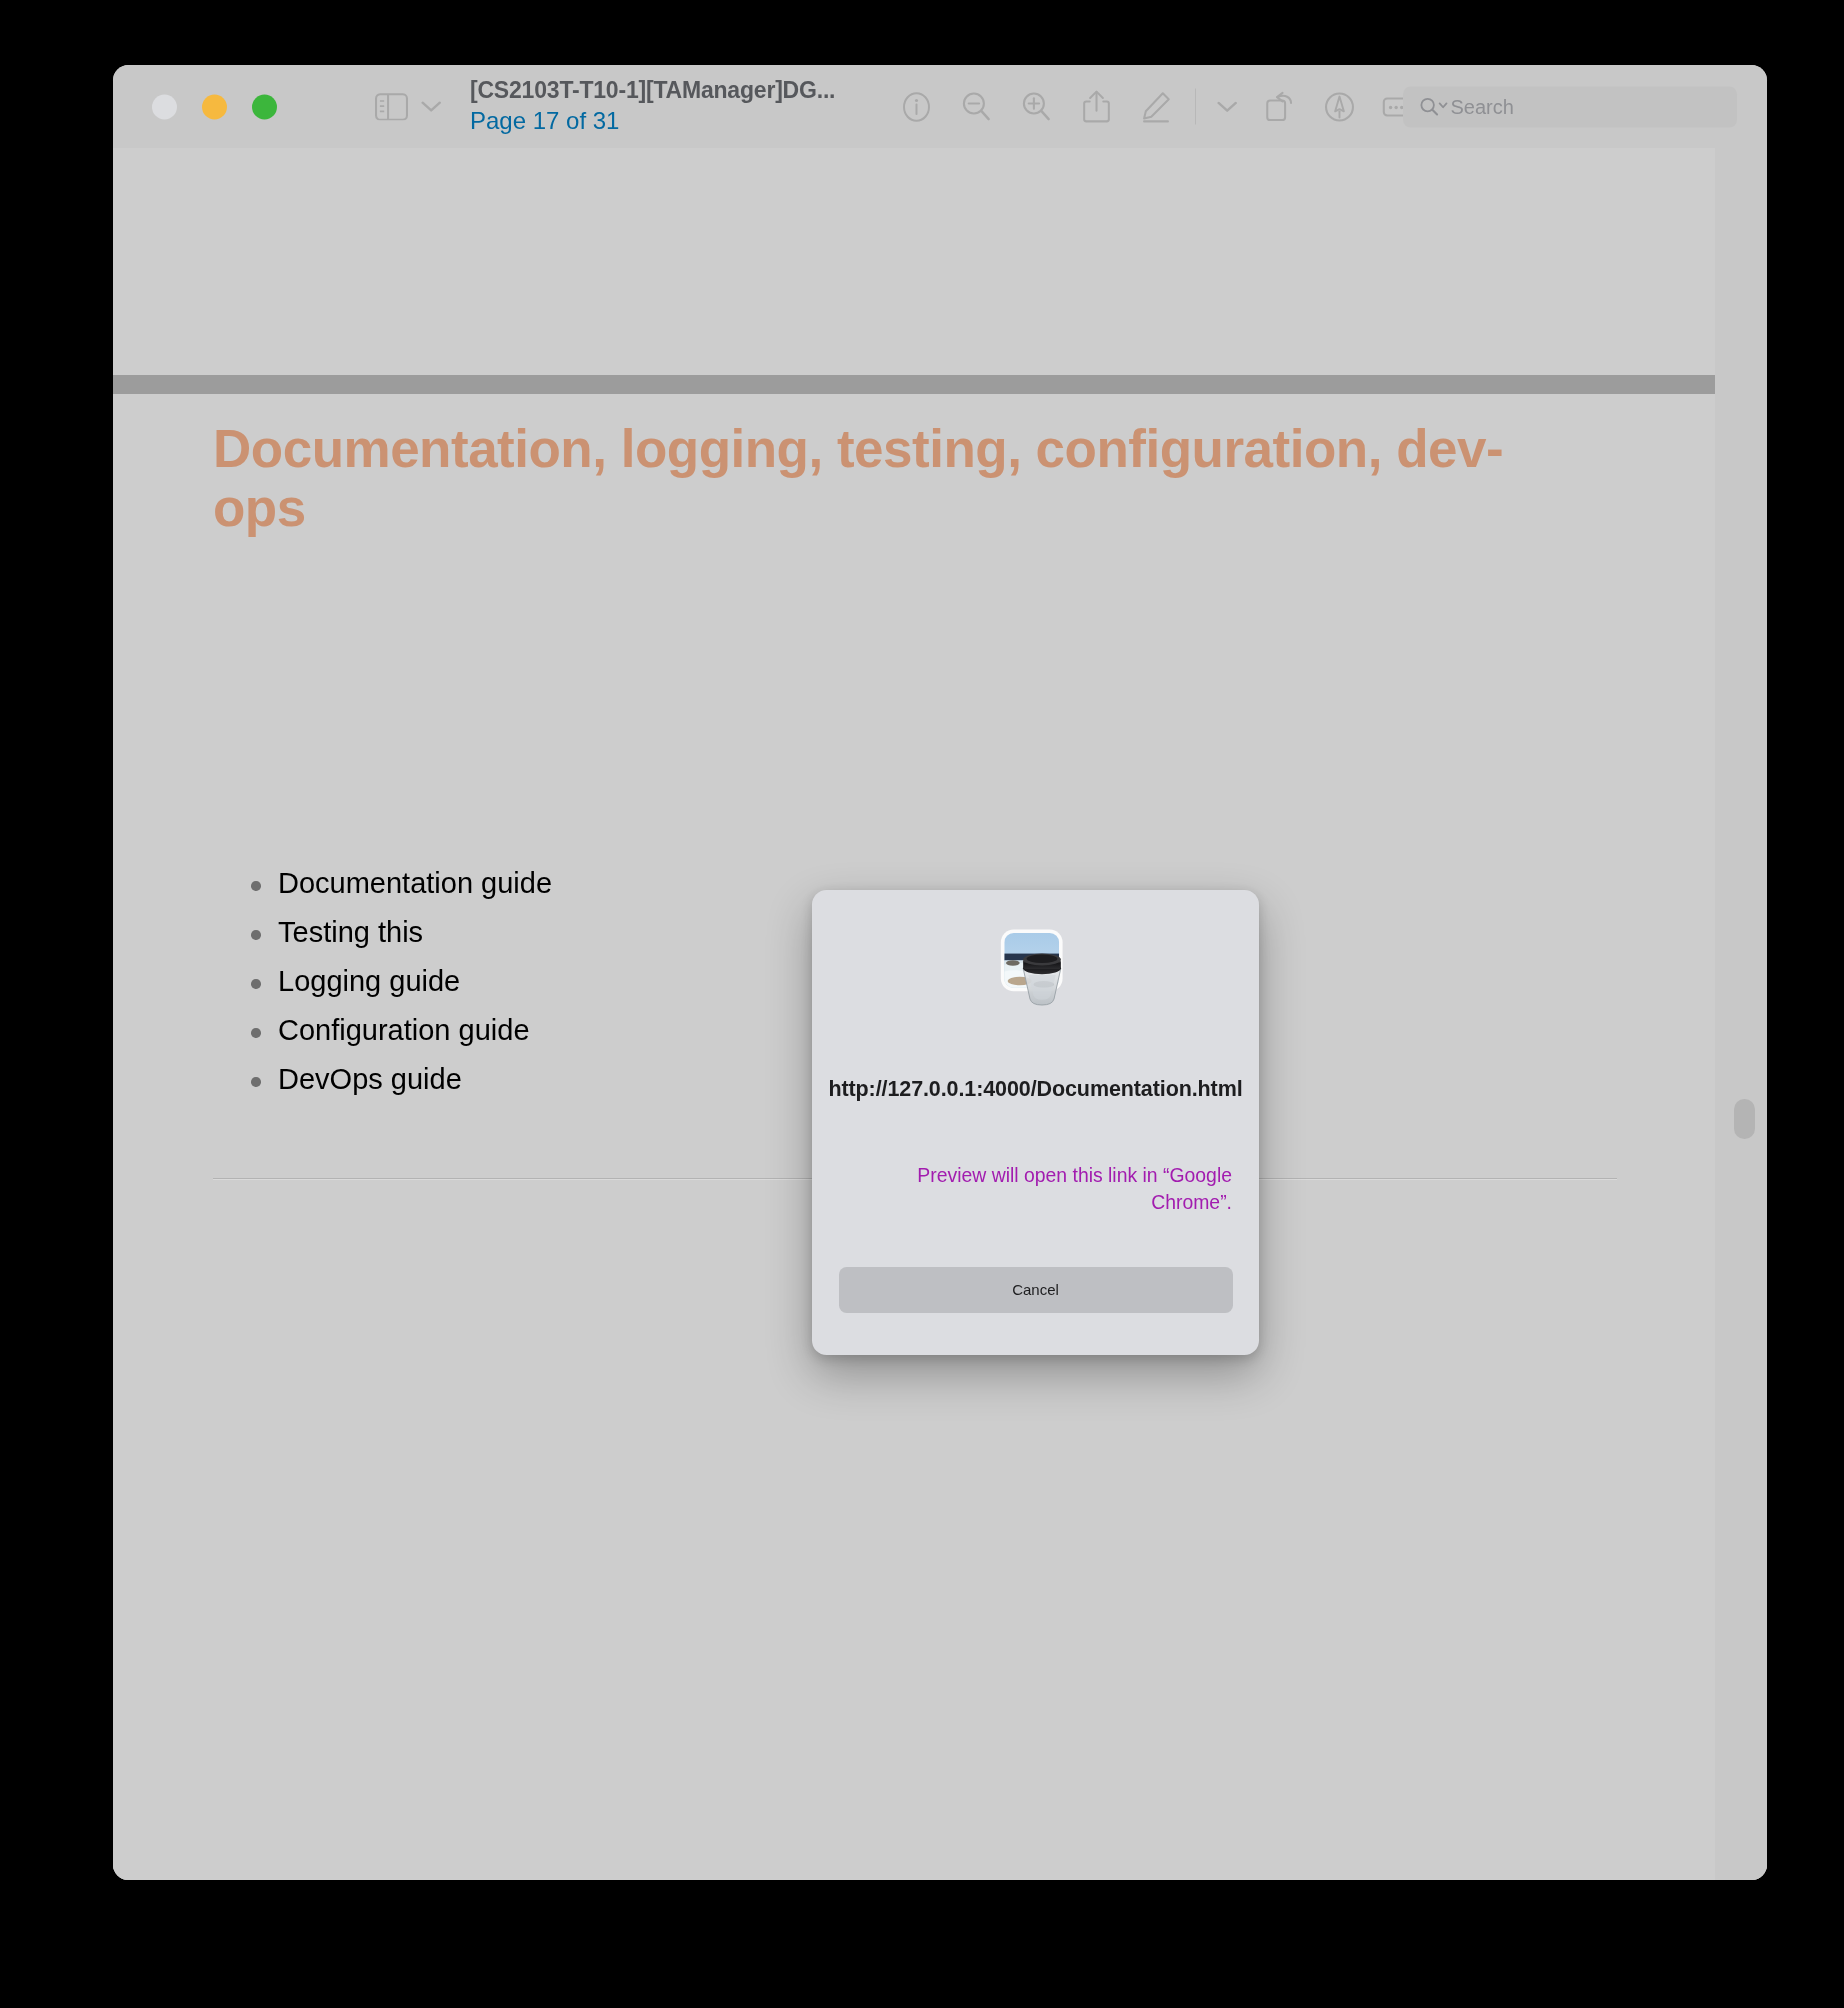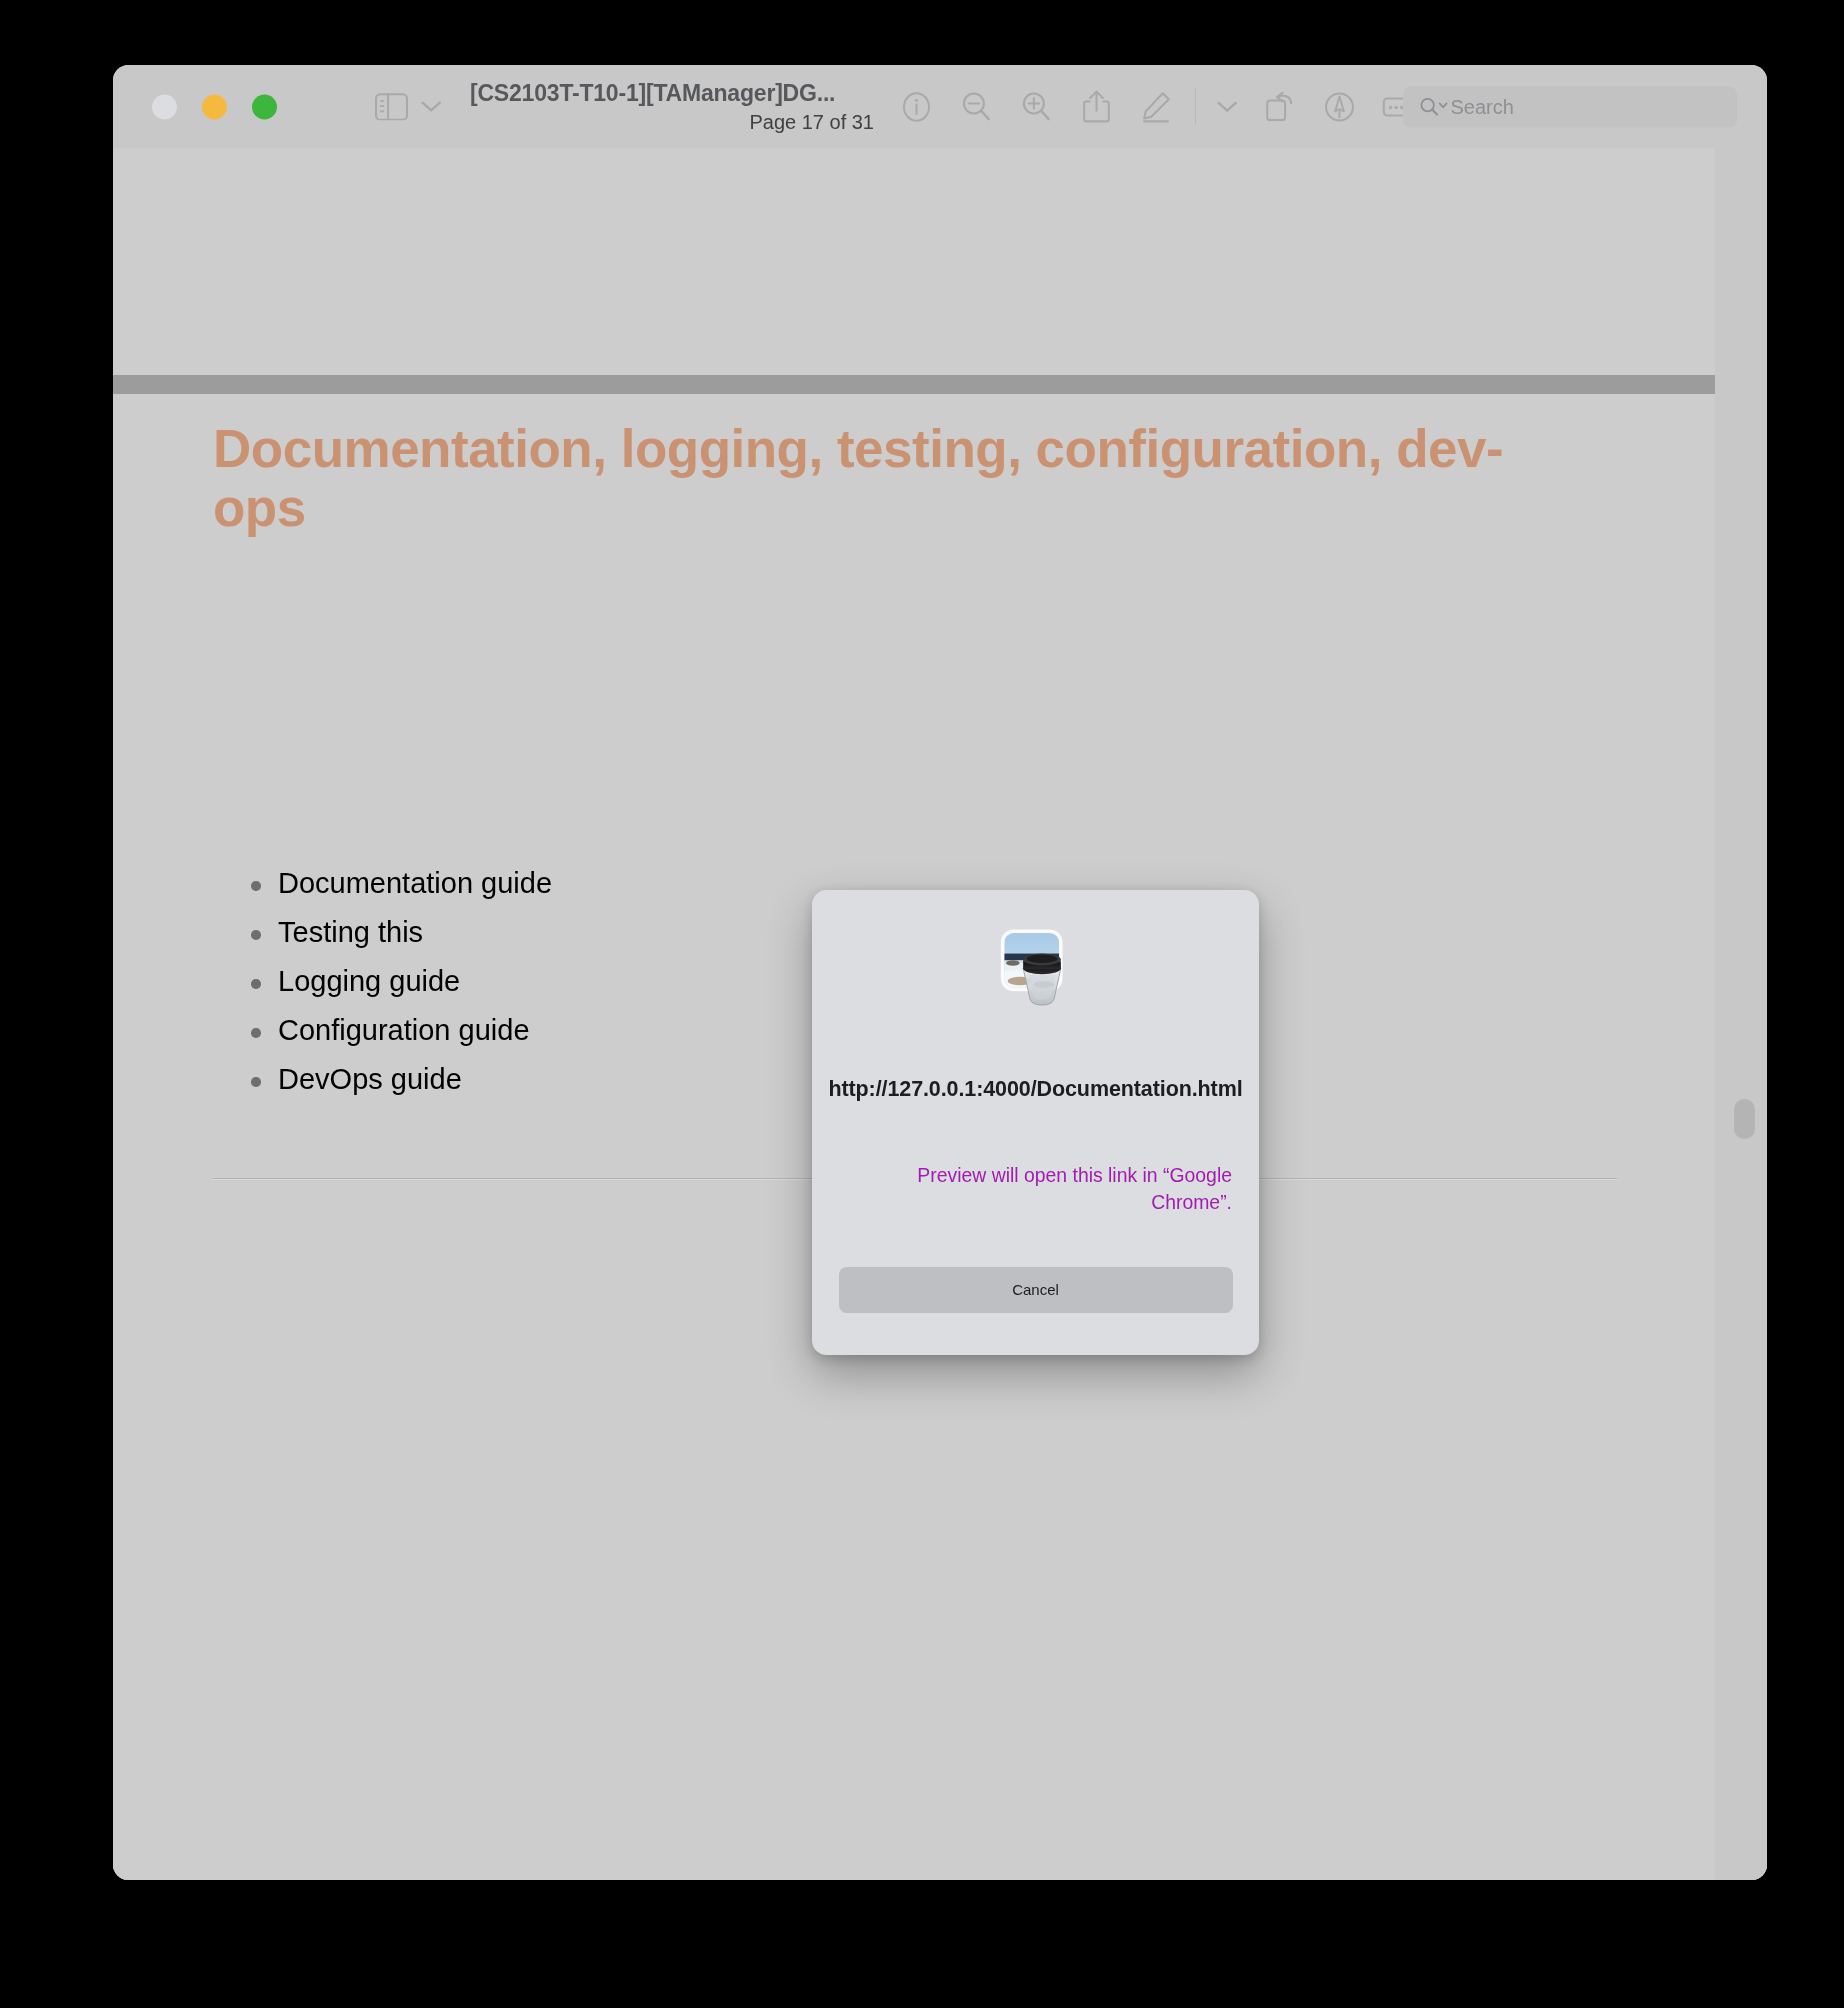--- a/index.html
+++ b/index.html
@@ -82,25 +82,24 @@
   .doc-title {
     font-size: 23px;
     font-weight: bold;
     color: #56585c;
     letter-spacing: -0.2px;
     white-space: nowrap;
     overflow: hidden;
     line-height: 1.18;
   }
   .doc-subtitle {
-    font-size: 20px;
-    color: #404040;
+    font-size: 24px;
+    color: #0369a1;
     margin-top: 3.4px;
     line-height: 1.2;
-    text-align: right;
   }
 
   .tool-icons {
     position: absolute;
     left: 773px;
     top: 50%;
     transform: translateY(-50%);
     display: flex;
     align-items: center;
   }

